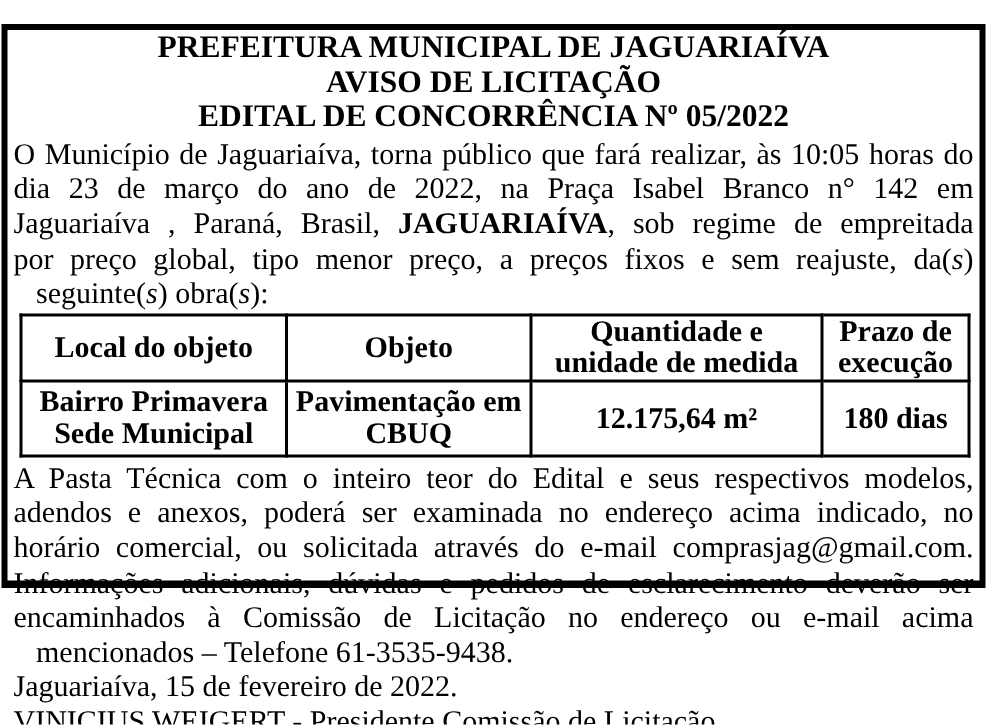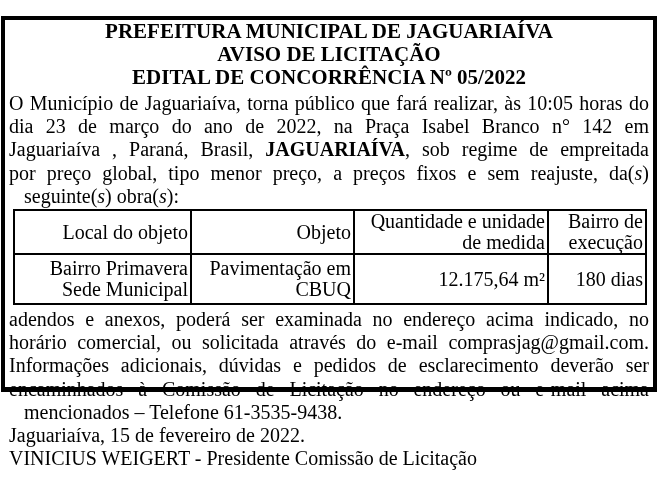--- a/index.html
+++ b/index.html
@@ -21,22 +21,22 @@
   .para { font-size: 20px; line-height: 23.2px; }
   .tline { text-align: justify; text-align-last: justify; }
   .para .tline:last-child { text-align-last: left; margin-left: 15px; }
   .b { font-weight: bold; }
   .i { font-style: italic; }
   table.works {
     border-collapse: collapse; table-layout: fixed;
     width: 632px; margin: 1px 0 3px 4px;
   }
   table.works th, table.works td {
-    border: 2px solid #000000; text-align: right; vertical-align: middle;
-    font-weight: normal; font-size: 20px; line-height: 21px; padding: 0 2px;
+    border: 2px solid #000000; text-align: center; vertical-align: middle;
+    font-weight: bold; font-size: 20px; line-height: 21px; padding: 0 2px;
   }
   table.works th { height: 43px; }
   table.works td { height: 48px; padding: 3px 2px; }
   .plain-line { font-size: 20px; line-height: 23.2px; text-align: left; white-space: nowrap; }
 </style>
 </head>
 <body>
 
 <div class="page">
   <div class="doc">
@@ -60,34 +60,35 @@
         <col style="width:177px">
           <col style="width:163px">
           <col style="width:194px">
           <col style="width:98px">
       </colgroup>
       <thead>
         <tr>
           <th>Local do objeto</th>
           <th>Objeto</th>
           <th>Quantidade e unidade de medida</th>
-          <th>Bairro de execução</th>
+          <th>Prazo de execução</th>
         </tr>
       </thead>
       <tbody>
         <tr>
           <td>Bairro Primavera Sede Municipal</td>
           <td>Pavimentação em CBUQ</td>
           <td>12.175,64 m²</td>
           <td>180 dias</td>
         </tr>
       </tbody>
     </table>
 
     <div class="para">
+        <div class="tline"><span>A Pasta Técnica com o inteiro teor do Edital e seus respectivos modelos,</span></div>
         <div class="tline"><span>adendos e anexos, poderá ser examinada no endereço acima indicado, no</span></div>
         <div class="tline"><span>horário comercial, ou solicitada através do e-mail comprasjag@gmail.com.</span></div>
         <div class="tline"><span>Informações adicionais, dúvidas e pedidos de esclarecimento deverão ser</span></div>
         <div class="tline"><span>encaminhados à Comissão de Licitação no endereço ou e-mail acima</span></div>
         <div class="tline"><span>mencionados – Telefone 61-3535-9438.</span></div>
       </div>
 
     <div class="plain-line">Jaguariaíva, 15 de fevereiro de 2022.</div>
     <div class="plain-line">VINICIUS WEIGERT - Presidente Comissão de Licitação</div>
 

